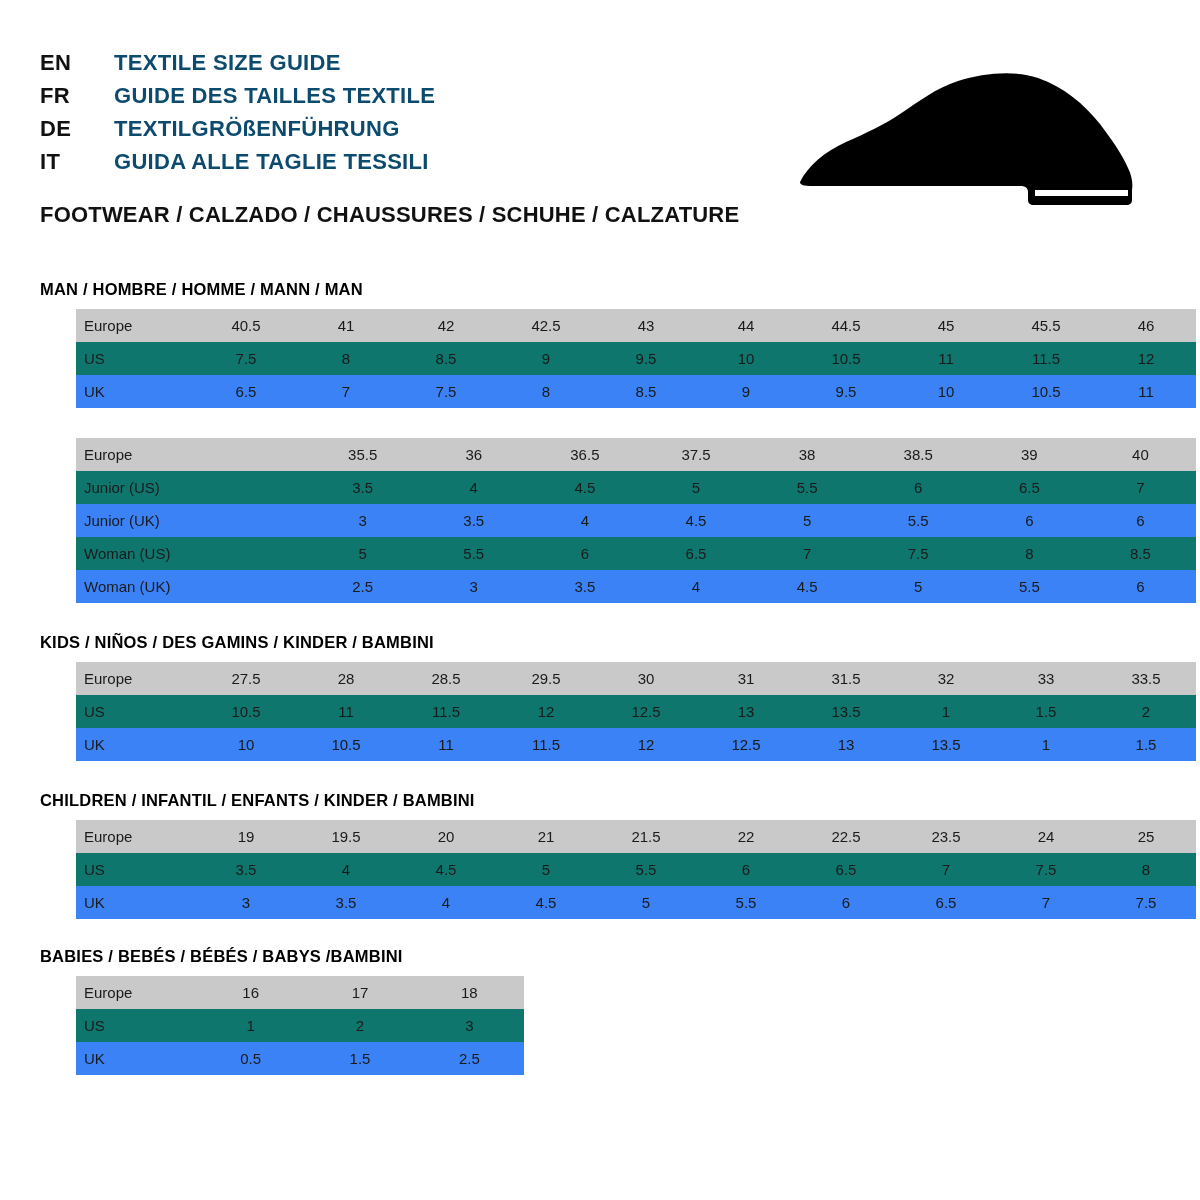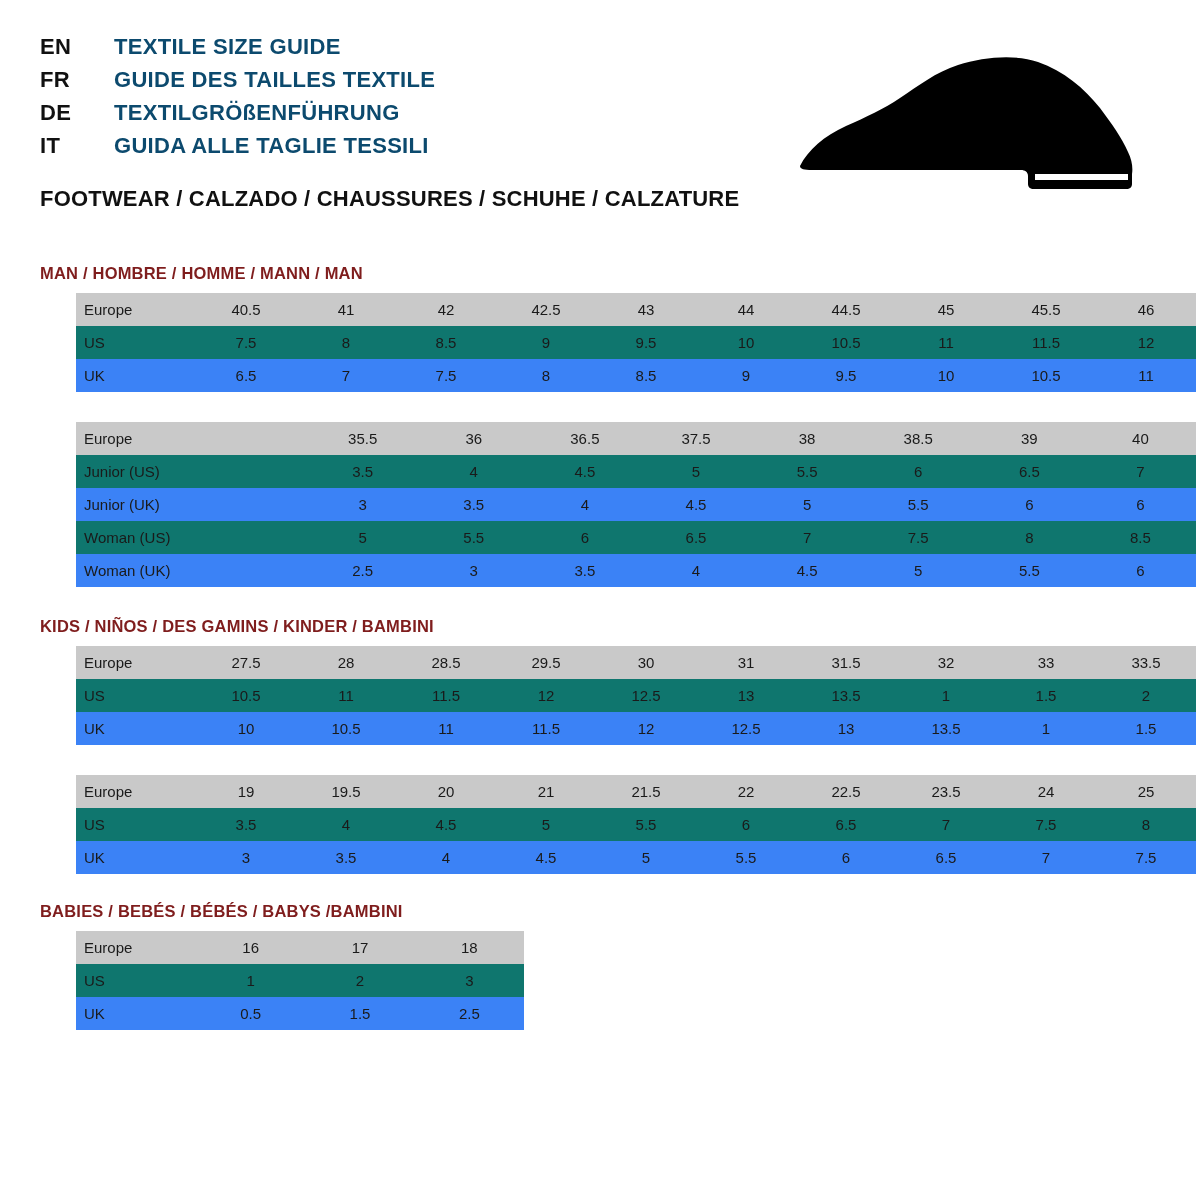--- a/index.html
+++ b/index.html
@@ -12,21 +12,21 @@
     height: 1200px;
     font-family: "Liberation Sans", sans-serif;
     color: #1a1a1a;
     overflow: hidden;
   }
   .page {
     position: relative;
     width: 1200px;
     height: 956px;
     box-sizing: border-box;
-    padding: 34px 40px 0 40px;
+    padding: 50px 40px 0 40px;
   }
 
   
   .header {
     position: relative;
     height: 200px;
   }
   .lang-list {
     margin: 0;
     padding: 0;
@@ -69,21 +69,21 @@
   }
 
   
   .section {
     margin-top: 30px;
   }
   .section-title {
     font-size: 16.5px;
     font-weight: bold;
     letter-spacing: 0.2px;
-    color: #7f1d1d;
+    color: #000000;
     margin-bottom: 10px;
   }
   table.size-table {
     border-collapse: collapse;
     table-layout: fixed;
     font-size: 15px;
     margin-left: 36px;
   }
   table.size-table.full {
     width: 1120px;
@@ -308,20 +308,21 @@
         <td>13</td>
         <td>13.5</td>
         <td>1</td>
         <td>1.5</td>
       </tr>
     </tbody>
       </table>
   </div>
 
   <div class="section">
+    <div class="section-title">CHILDREN / INFANTIL / ENFANTS / KINDER / BAMBINI</div>
     <table class="size-table full">
       <tbody>
           <tr class="head">
         <td class="label">Europe</td>
         <td>19</td>
         <td>19.5</td>
         <td>20</td>
         <td>21</td>
         <td>21.5</td>
         <td>22</td>

